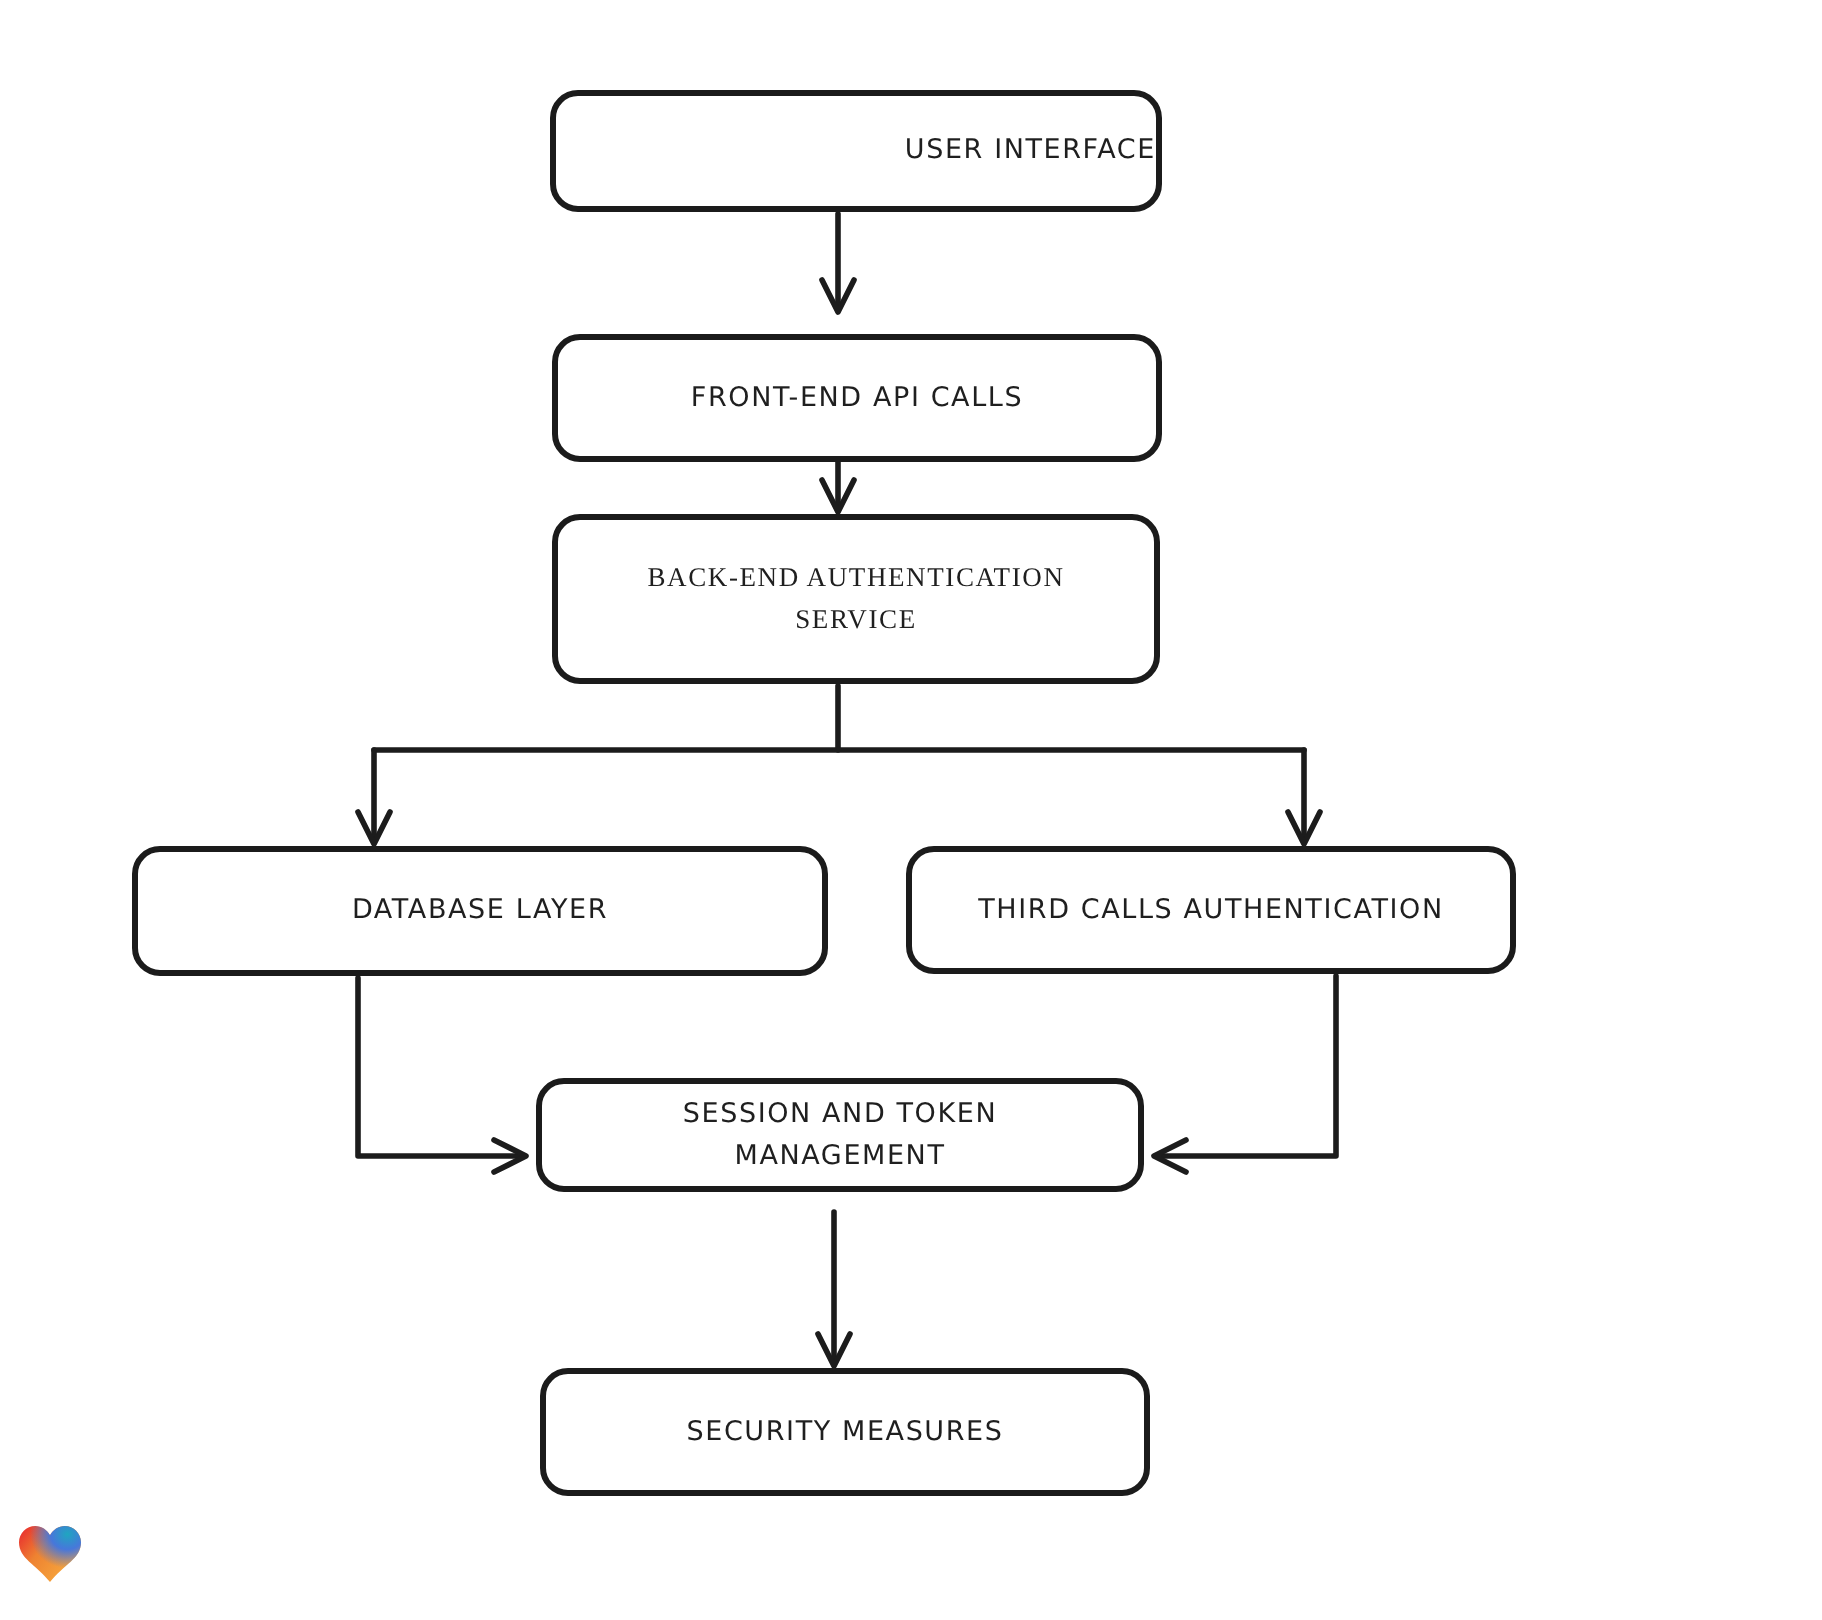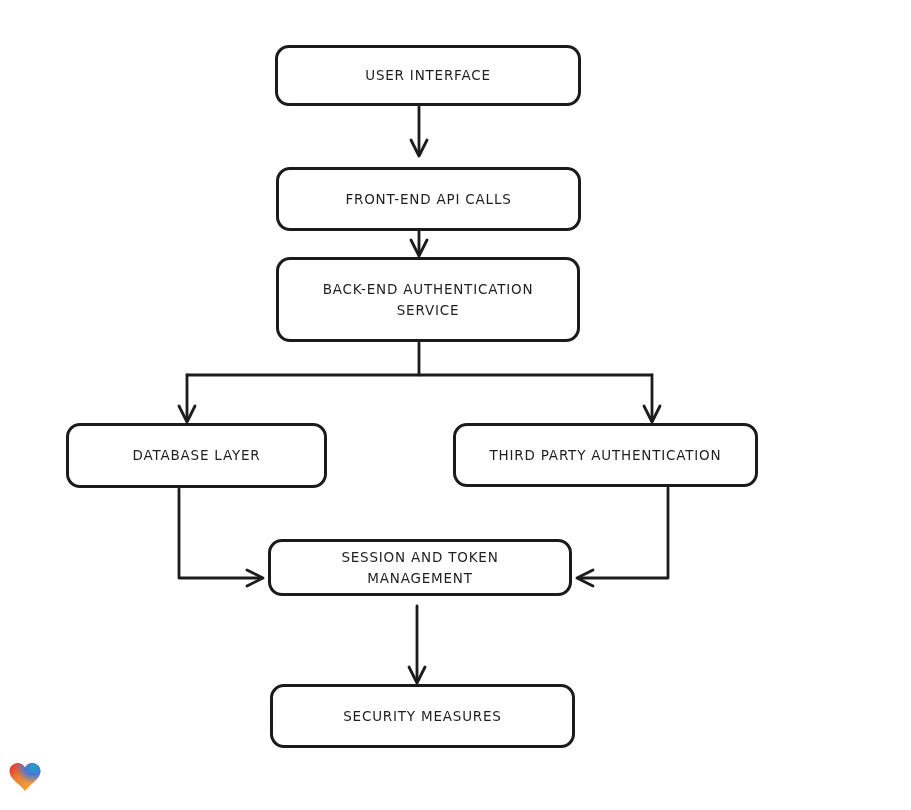--- a/index.html
+++ b/index.html
@@ -39,28 +39,28 @@
     text-align: center;
     font-size: 13.5px;
     letter-spacing: 0.8px;
     line-height: 1.55;
     color: #1f1f1f;
     white-space: nowrap;
   }
   .node-label.wrap {
     white-space: normal;
   }
-  .n0 { left: 275px; top:  45px; width: 306px; height: 61px; }
+  .n0 { left: 275px; top:  45px; width: 306px; height: 61px; justify-content: flex-end; }
   .n1 { left: 276px; top: 167px; width: 305px; height: 64px; }
   .n2 { left: 276px; top: 257px; width: 304px; height: 85px; }
-  .n3 { left:  66px; top: 423px; width: 261px; height: 65px; }
+  .n3 { left:  66px; top: 423px; width: 348px; height: 65px; }
   .n4 { left: 453px; top: 423px; width: 305px; height: 64px; }
   .n5 { left: 268px; top: 539px; width: 304px; height: 57px; }
   .n6 { left: 270px; top: 684px; width: 305px; height: 64px; }
-  .n2 .node-label { max-width: 250px; }
+  .n2 .node-label { max-width: 250px; font-family: Liberation Serif, serif; }
   .n5 .node-label { max-width: 215px; }
   .watermark {
     position: absolute;
     left: 9px;
     top: 761px;
     width: 32px;
     height: 31px;
     z-index: 2;
   }
 </style>
@@ -114,21 +114,21 @@
 
   <div class="node n2">
     <span class="node-label wrap">BACK-END AUTHENTICATION SERVICE</span>
   </div>
 
   <div class="node n3">
     <span class="node-label">DATABASE LAYER</span>
   </div>
 
   <div class="node n4">
-    <span class="node-label">THIRD PARTY AUTHENTICATION</span>
+    <span class="node-label">THIRD CALLS AUTHENTICATION</span>
   </div>
 
   <div class="node n5">
     <span class="node-label wrap">SESSION AND TOKEN MANAGEMENT</span>
   </div>
 
   <div class="node n6">
     <span class="node-label">SECURITY MEASURES</span>
   </div>
 

